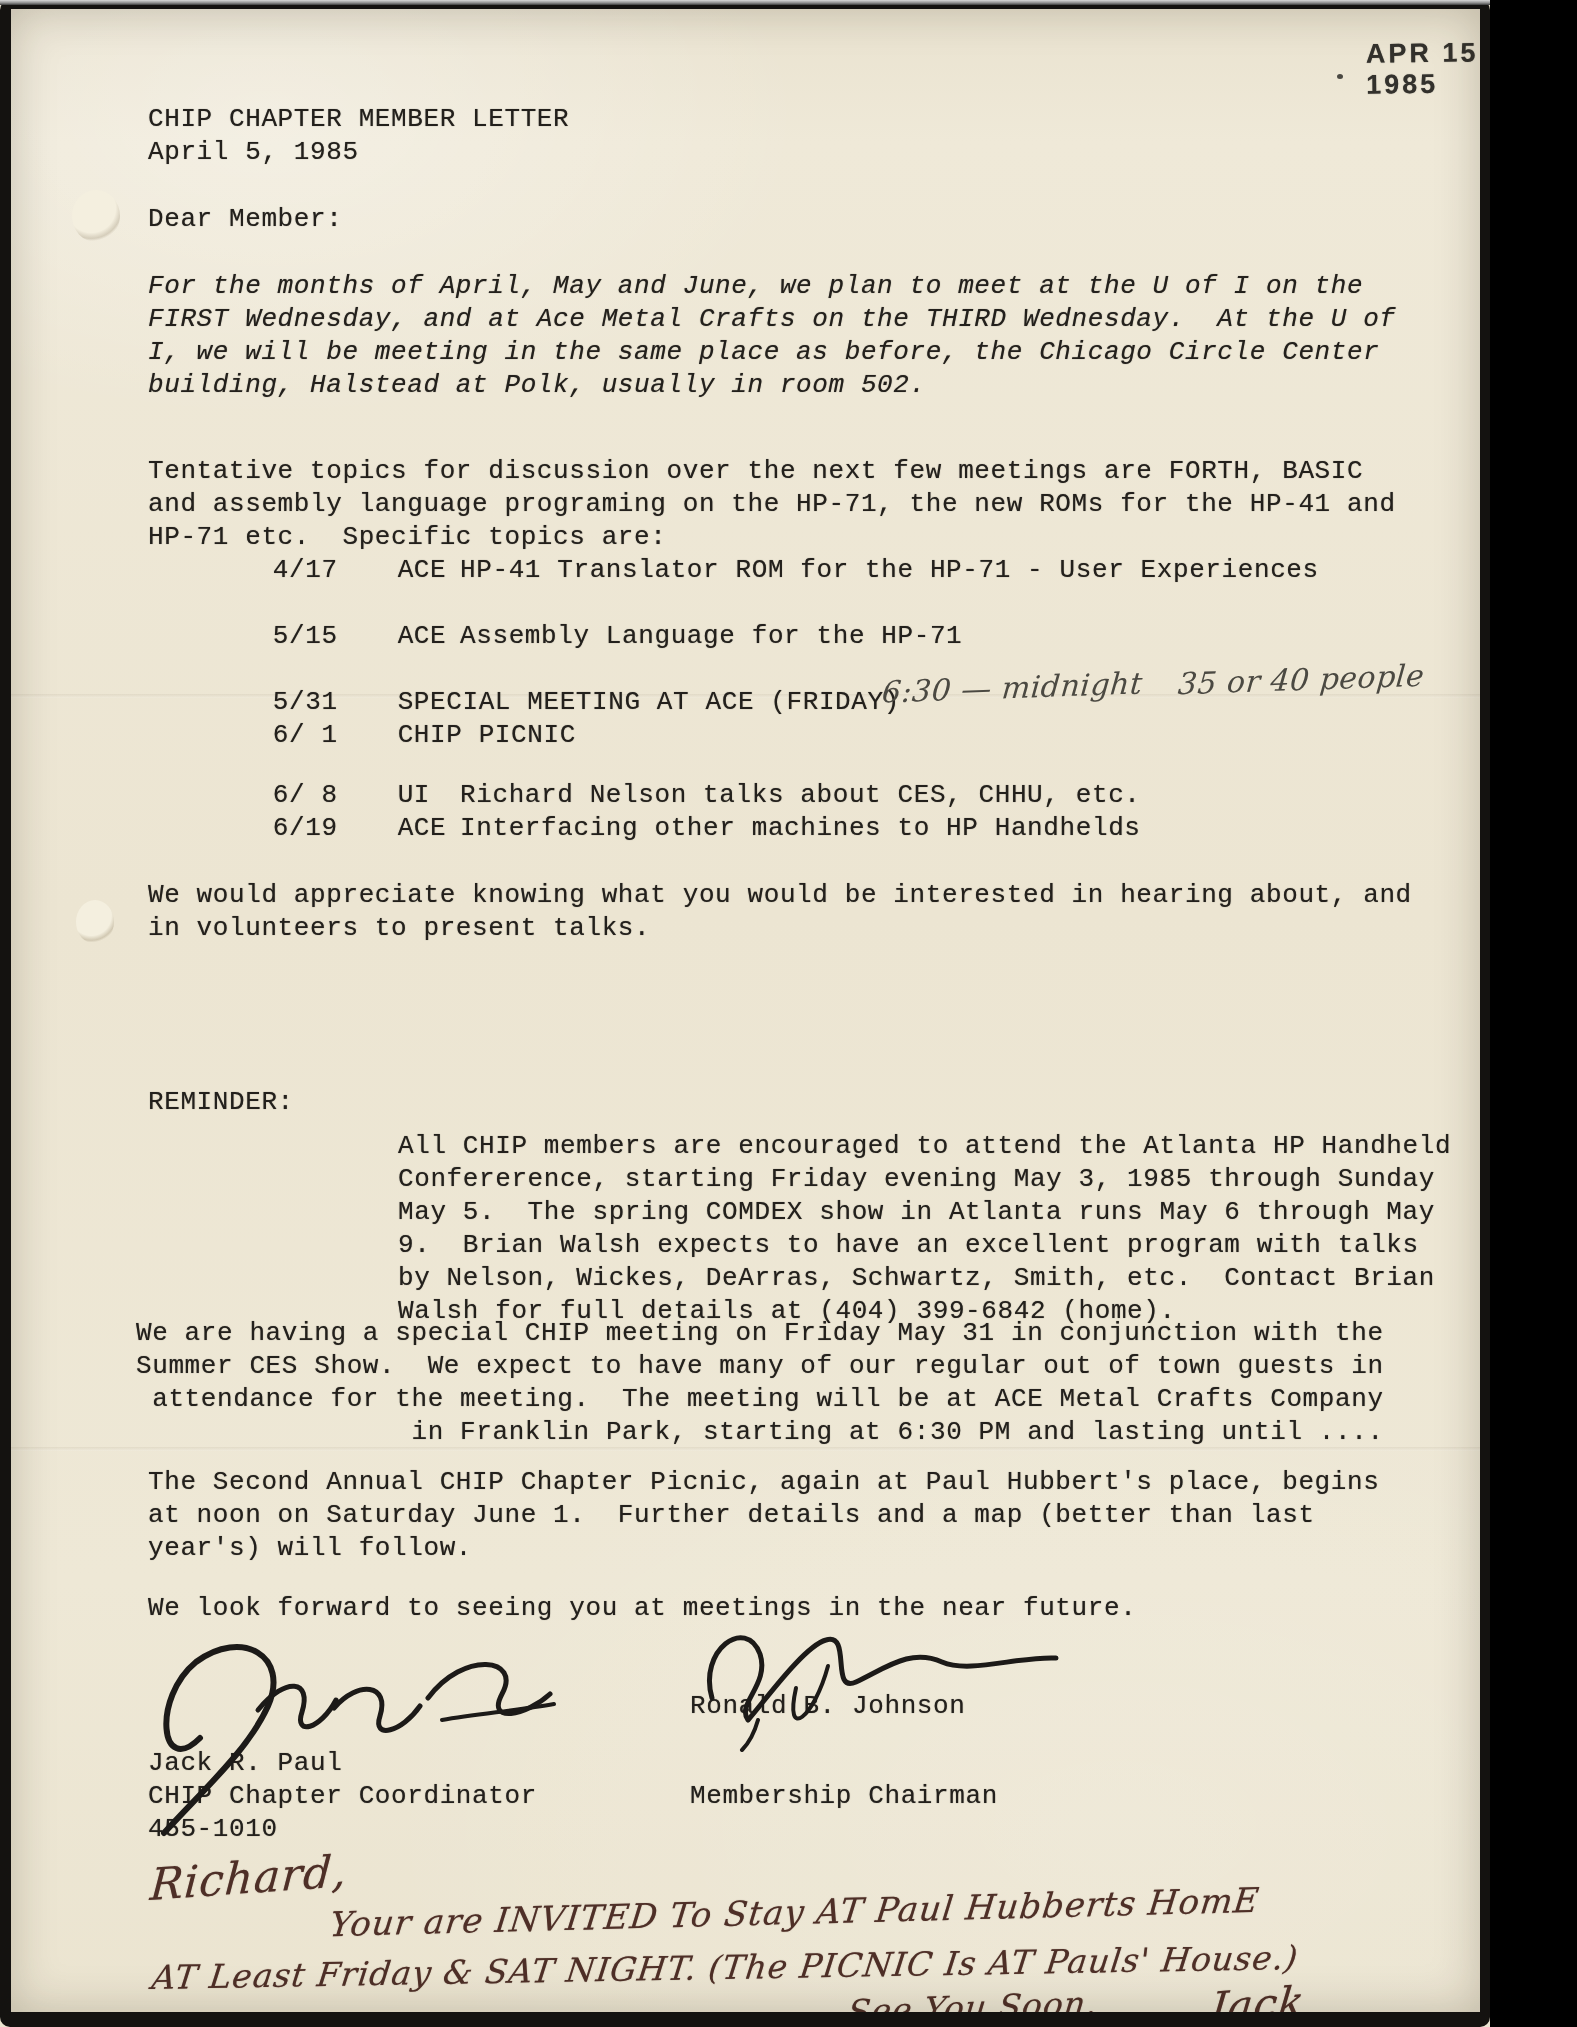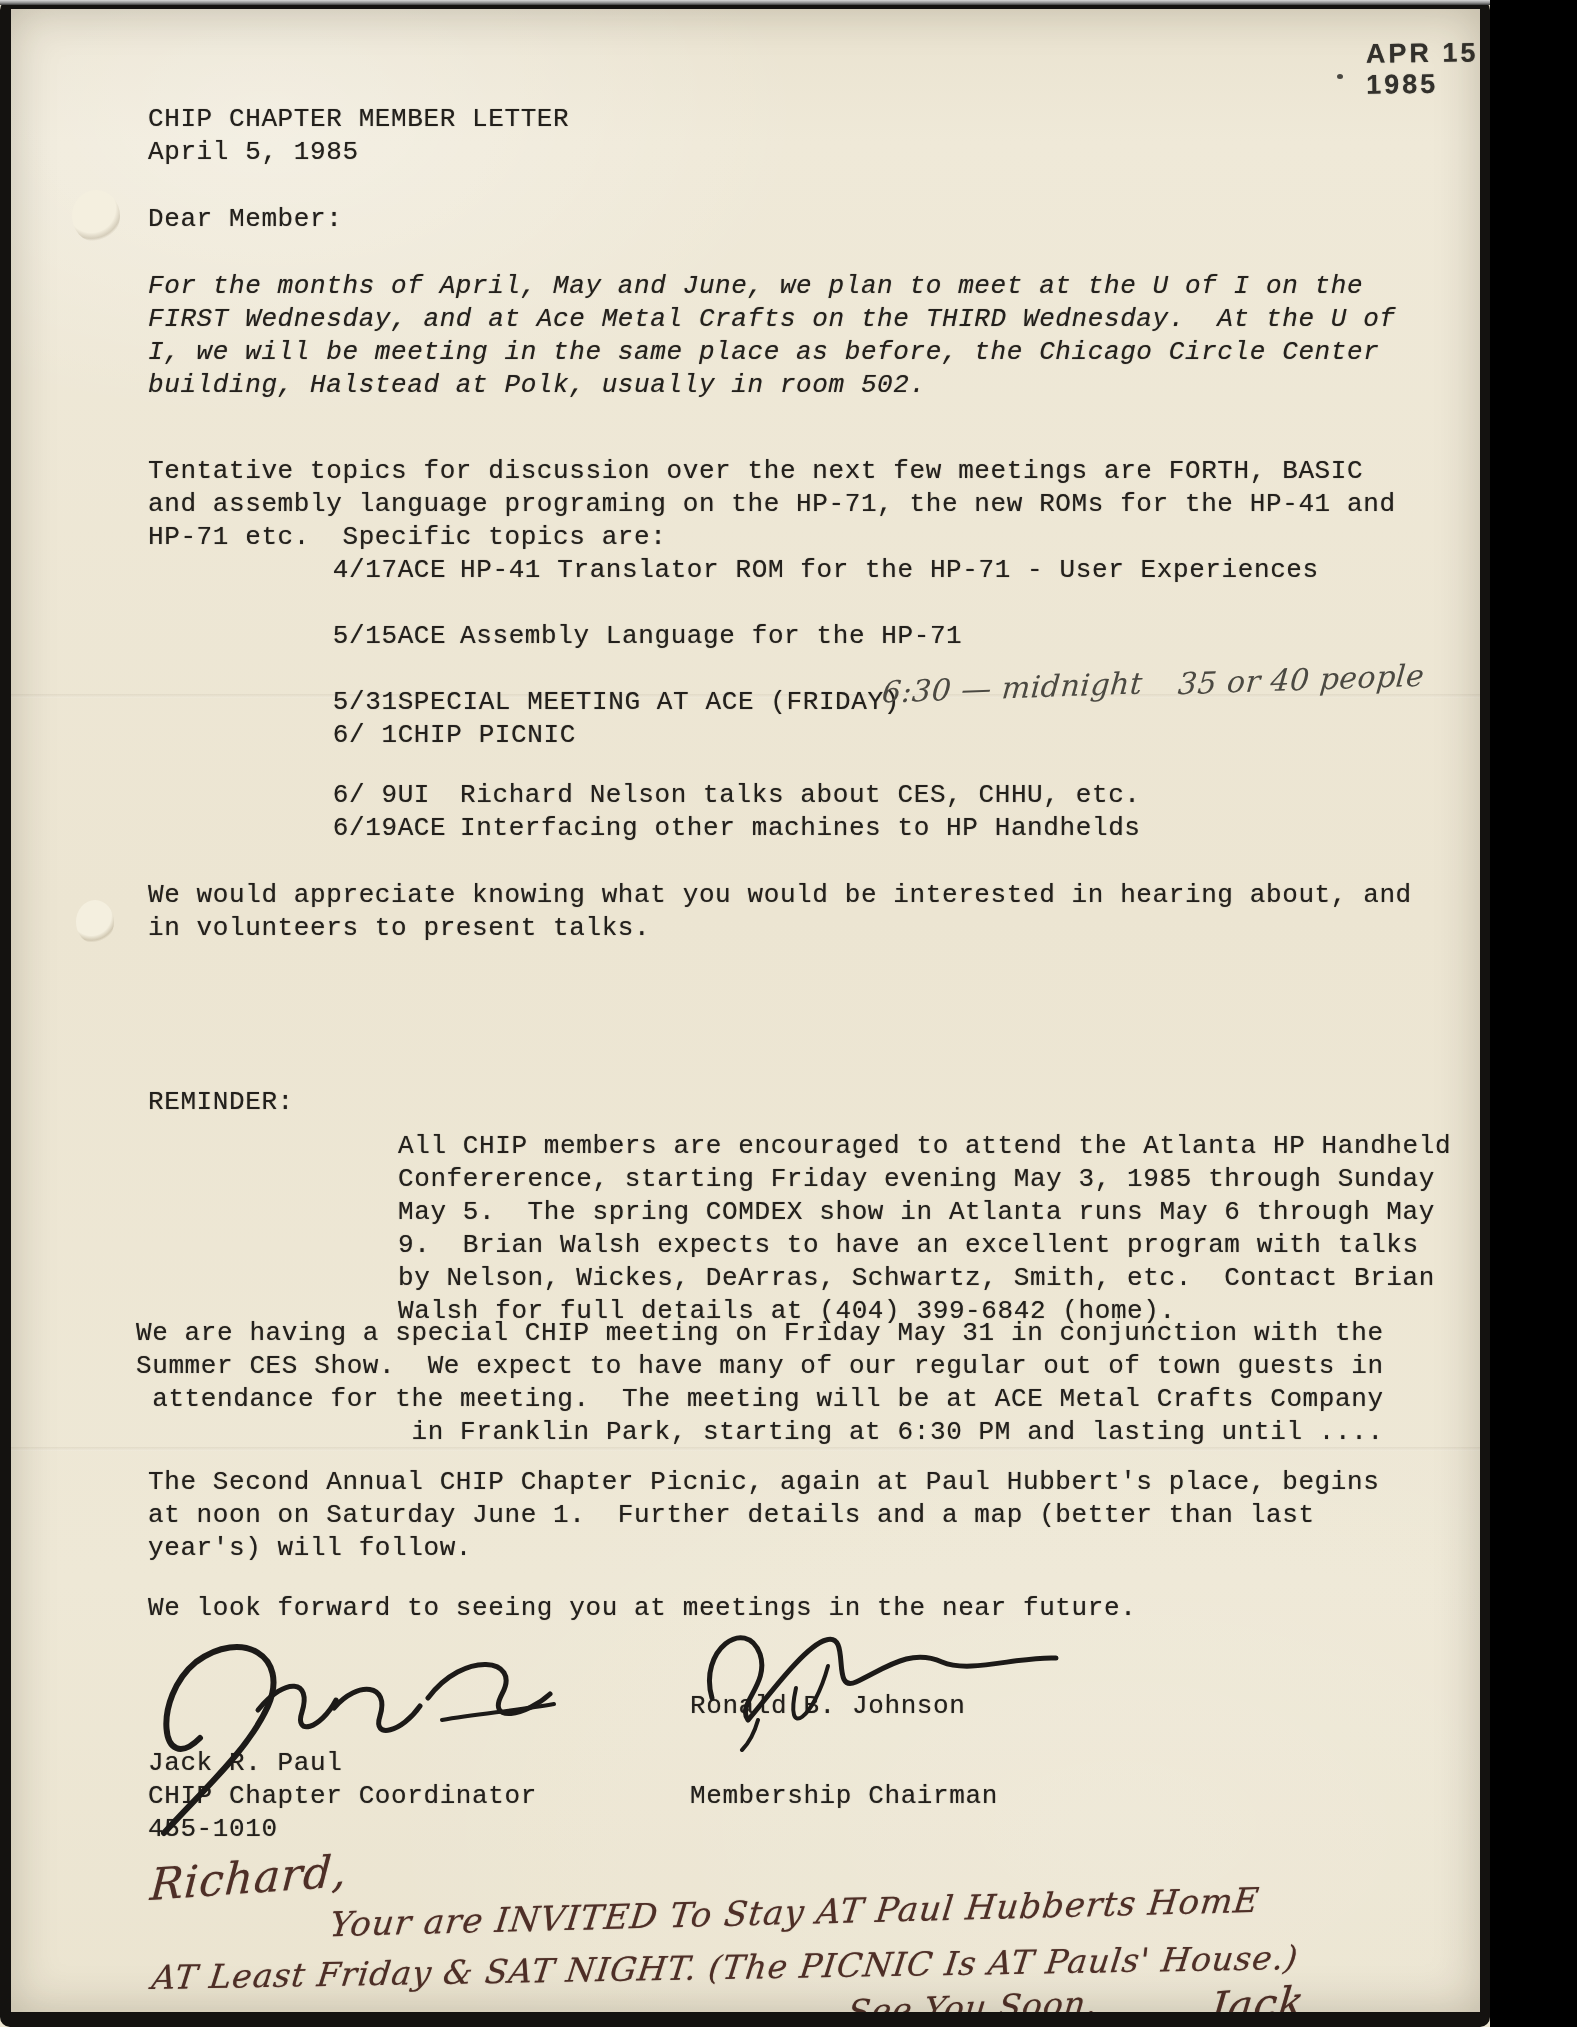--- a/index.html
+++ b/index.html
@@ -21,21 +21,21 @@
   .crease{position:absolute;left:11px;right:10px;height:4px;z-index:5;
          background:linear-gradient(180deg,rgba(120,105,80,.18),rgba(255,255,255,.25));
          opacity:.55;}
   .punch-hole{position:absolute;border-radius:50%;z-index:4;
          background:radial-gradient(circle at 40% 35%, #f4efdf 0 55%, rgba(130,115,85,.25) 68%, transparent 74%);}
   
   .type{position:absolute;color:#23201c;font-size:26px;line-height:33px;letter-spacing:.6px;
         white-space:pre;text-shadow:0 0 1px rgba(35,32,28,.55);z-index:10;}
   .schedule-row{position:absolute;left:148px;color:#23201c;font-size:26px;line-height:33px;
         letter-spacing:.6px;white-space:pre;text-shadow:0 0 1px rgba(35,32,28,.55);z-index:10;}
-  .sch-date{display:inline-block;margin-left:8ch;width:8ch;text-align:right;}
+  .sch-date{display:inline-block;margin-left:8ch;width:8ch;}
   .sch-venue{display:inline-block;min-width:4ch;}
   .stamp{position:absolute;left:1366px;top:38px;color:#33312c;z-index:10;
         font-family:"Liberation Sans",sans-serif;font-weight:bold;font-size:27px;
         letter-spacing:3px;transform:rotate(-.6deg);text-shadow:0 0 1px rgba(50,48,44,.6);}
   .stamp-dot{position:absolute;left:1337px;top:74px;width:6px;height:5px;background:#4a4842;
         border-radius:50%;z-index:10;}
   
   .hand-pencil{position:absolute;z-index:11;color:#4b4942;
         font-family:"DejaVu Serif",serif;font-style:italic;font-size:30px;
         letter-spacing:.5px;transform:rotate(-2deg) skewX(-7deg);white-space:pre;}
@@ -68,21 +68,21 @@
 I, we will be meeting in the same place as before, the Chicago Circle Center
 building, Halstead at Polk, usually in room 502.</div>
   <div class="type" style="left:148px;top:455px;">Tentative topics for discussion over the next few meetings are FORTH, BASIC
 and assembly language programing on the HP-71, the new ROMs for the HP-41 and
 HP-71 etc.  Specific topics are:</div>
 
   <div class="schedule-row" style="top:554px;"><span class="sch-date">4/17</span><span class="sch-venue">ACE</span><span>HP-41 Translator ROM for the HP-71 - User Experiences</span></div>
   <div class="schedule-row" style="top:620px;"><span class="sch-date">5/15</span><span class="sch-venue">ACE</span><span>Assembly Language for the HP-71</span></div>
   <div class="schedule-row" style="top:686px;"><span class="sch-date">5/31</span><span class="sch-venue">SPECIAL MEETING AT ACE (FRIDAY)</span></div>
   <div class="schedule-row" style="top:719px;"><span class="sch-date">6/ 1</span><span class="sch-venue">CHIP PICNIC</span></div>
-  <div class="schedule-row" style="top:779px;"><span class="sch-date">6/ 9</span><span class="sch-venue">UI</span><span>Richard Nelson talks about CES, CHHU, etc.</span></div>
+  <div class="schedule-row" style="top:779px;"><span class="sch-date">6/ 8</span><span class="sch-venue">UI</span><span>Richard Nelson talks about CES, CHHU, etc.</span></div>
   <div class="schedule-row" style="top:812px;"><span class="sch-date">6/19</span><span class="sch-venue">ACE</span><span>Interfacing other machines to HP Handhelds</span></div>
 
   <div class="hand-pencil" style="left:882px;top:670px;">6:30 — midnight</div>
   <div class="hand-pencil" style="left:1178px;top:662px;">35 or 40 people</div>
 
   <div class="type" style="left:148px;top:879px;">We would appreciate knowing what you would be interested in hearing about, and
 in volunteers to present talks.</div>
 
   <div class="type" style="left:148px;top:1086px;">REMINDER:</div>
   <div class="type" style="left:398px;top:1086px;margin-top:44px;">All CHIP members are encouraged to attend the Atlanta HP Handheld

